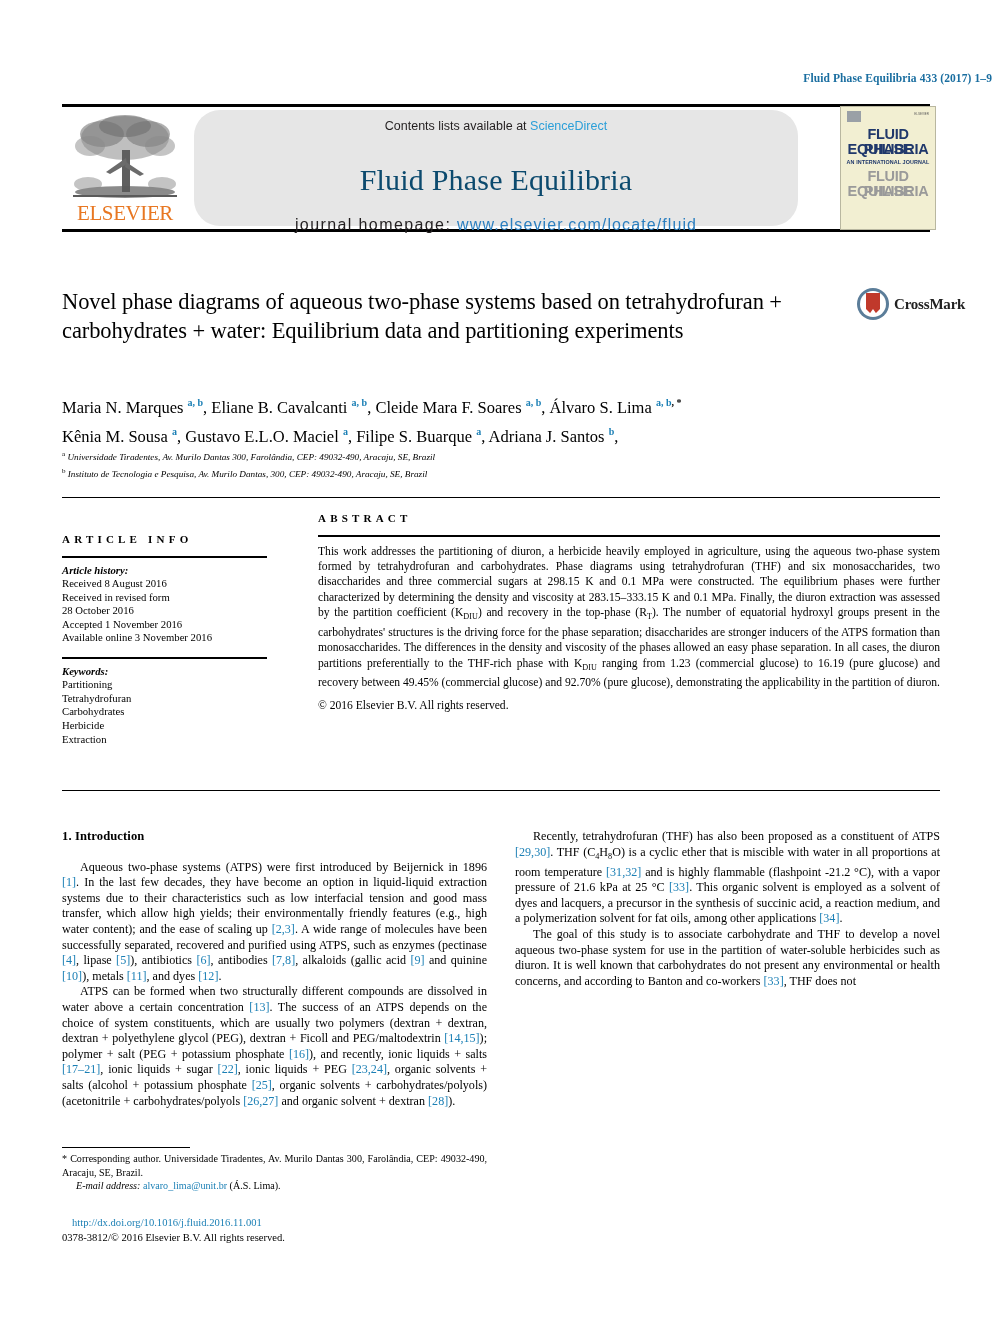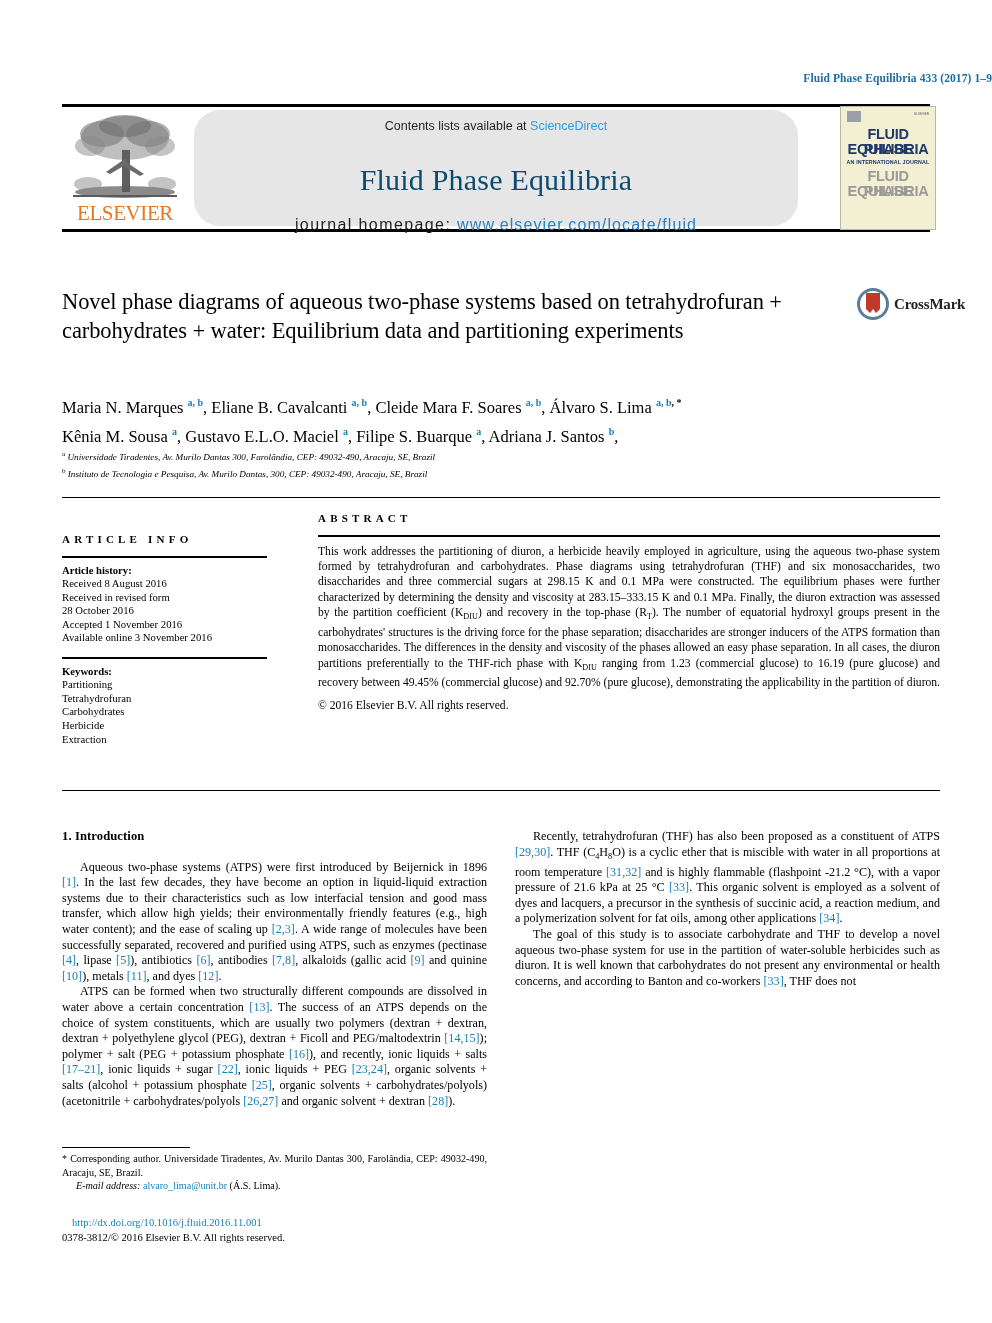--- a/index.html
+++ b/index.html
@@ -238,21 +238,21 @@
   }
   .info-hr {
     width: 205px; height: 1.5px; background: #000;
     margin: 11px 0 6px 0;
   }
   .info-hr.second { width: 205px; margin: 12px 0 6px 0; }
   .info-body {
     font-size: 10.7px;
     line-height: 13.6px;
   }
-  .info-body .it { font-weight: bold; }
+  .info-body .it { font-style: italic; font-weight: bold; }
 
   .col-abs {
     position: absolute;
     left: 318px; top: 512px;
     width: 622px;
   }
   .abs-hr { width: 622px; height: 1.5px; background: #000; margin: 11px 0 7px 0; }
   .abs-body {
     font-size: 11.6px;
     line-height: 15.4px;

